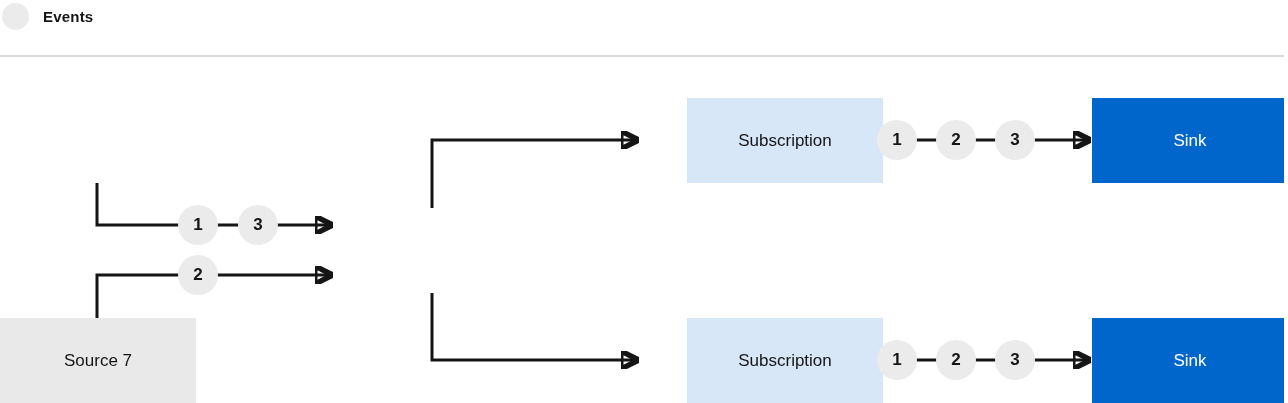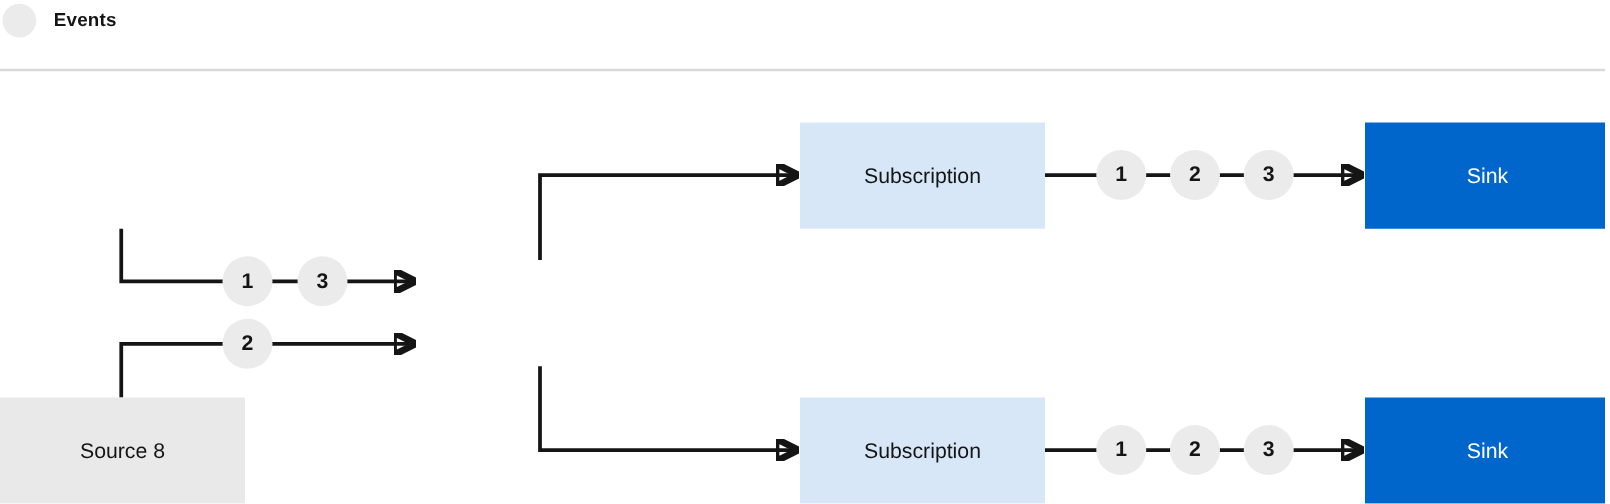--- a/index.html
+++ b/index.html
@@ -30,21 +30,21 @@
   .connectors{position:absolute;left:0;top:0;z-index:1;}
   .connectors path{fill:none;stroke:var(--line,#151515);stroke-width:3;}
   
   .node{
     position:absolute;z-index:2;
     width:196px;height:85px;
     display:flex;align-items:center;justify-content:center;
     font-size:17px;color:var(--text-dark,#151515);
   }
   .node.gray{background:var(--box-gray,#e9e9e9);}
-  .node.lightblue{background:var(--subscription-blue,#d7e7f8);}
+  .node.lightblue{background:var(--subscription-blue,#d7e7f8);margin-left:47px;}
   .node.blue{background:var(--sink-blue,#0066cc);color:var(--text-light,#ffffff);align-items:center;}
   
   .event-circle{
     position:absolute;z-index:3;
     width:40px;height:40px;border-radius:50%;
     background:var(--circle-gray,#ebebeb);
     display:flex;align-items:center;justify-content:center;
     font-size:17px;font-weight:700;color:var(--text-dark,#151515);
   }
 </style>
@@ -65,21 +65,21 @@
     </defs>
     <path d="M97,183 L97,225 L331,225" marker-end="url(#arrow)"></path>
     <path d="M97,318 L97,275 L331,275" marker-end="url(#arrow)"></path>
     <path d="M432,208 L432,140 L637,140" marker-end="url(#arrow)"></path>
     <path d="M432,293 L432,360 L637,360" marker-end="url(#arrow)"></path>
     <path d="M836,140 L1089,140" marker-end="url(#arrow)"></path>
     <path d="M836,360 L1089,360" marker-end="url(#arrow)"></path>
   </svg>
 
   <div class="node gray" style="left:0;top:318px">
-    <span>Source 8</span>
+    <span>Source 7</span>
   </div>
   <div class="node lightblue" style="left:640px;top:98px">
     <span>Subscription</span>
   </div>
   <div class="node lightblue" style="left:640px;top:318px">
     <span>Subscription</span>
   </div>
   <div class="node blue" style="left:1092px;top:98px">
     <span>Sink</span>
   </div>

